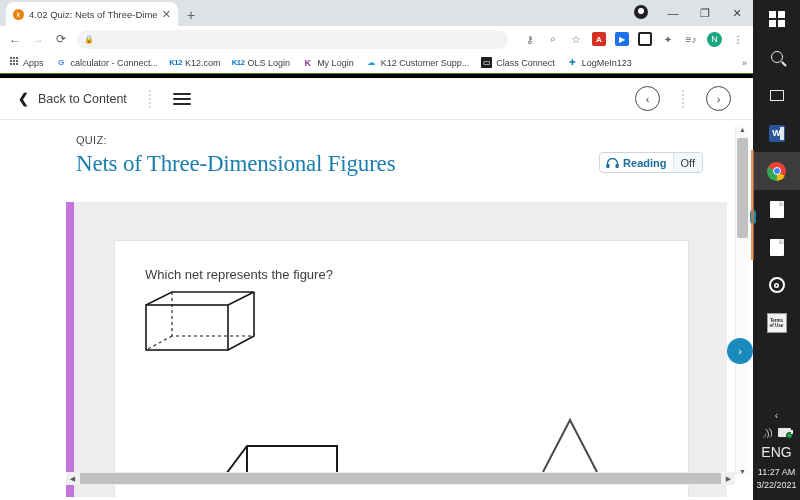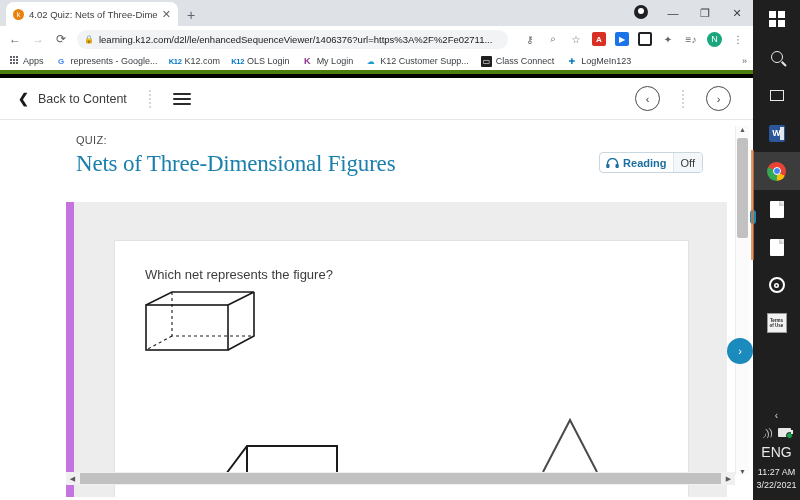--- a/index.html
+++ b/index.html
@@ -46,21 +46,21 @@
   .ext { width:14px; height:14px; display:flex; align-items:center; justify-content:center;
          font-size:10px; color:#5f6368; }
   .ext-pdf { background:#d93025; color:#fff; border-radius:2px; font-size:8px; font-weight:bold; }
   .ext-vid { background:#1a73e8; color:#fff; border-radius:2px; font-size:8px; }
   .ext-box { border:2px solid #202124; border-radius:2px; }
   .avatar-n { width:15px; height:15px; border-radius:50%; background:#1aa67f; color:#fff;
               font-size:9px; display:flex; align-items:center; justify-content:center; }
 
   
   .bookmarks { height:22px; background:#fff; display:flex; align-items:center; gap:12px;
-               padding: 0 8px; font-size:9px; color:#3c4043; border-bottom:4px solid #4d7c0f; position:relative; }
+               padding: 0 8px; font-size:9px; color:#3c4043; border-bottom:1px solid #4d7c0f; position:relative; }
   .bm { display:flex; align-items:center; gap:4px; white-space:nowrap; }
   .bm-ico { width:11px; height:11px; display:flex; align-items:center; justify-content:center; font-size:8px; }
   .grid-ico { display:grid; grid-template-columns:repeat(3,2px); grid-template-rows:repeat(3,2px); gap:1px; }
   .grid-ico i { background:#5f6368; display:block; width:2px; height:2px; }
   .k12 { color:#0075c9; font-weight:bold; font-size:7.5px; letter-spacing:-0.3px; }
   .bm-chev { position:absolute; right:6px; font-size:9px; color:#5f6368; }
 
   
   .blackbar { height:4px; background:#000; }
 
@@ -181,21 +181,20 @@
         <span>✕</span>
       </div>
     </div>
 
     <div class="navbar">
       <span class="navicon">←</span>
       <span class="navicon dim">→</span>
       <span class="navicon">⟳</span>
       <div class="omnibox">
         <span class="lock">🔒</span>
-        <span class="url" title="learning.k12.com/d2l/le/enhancedSequenceViewer/1406376?url=https%3A%2F%2Fe02711...">learning.k12.com/d2l/le/enhancedSequenceViewer/1406376?url=https%3A%2F%2Fe02711...</span>
       </div>
       <div class="ext-row">
         <span class="ext">⚷</span>
         <span class="ext">⌕</span>
         <span class="ext">☆</span>
         <span class="ext ext-pdf">A</span>
         <span class="ext ext-vid">▶</span>
         <span class="ext ext-box"></span>
         <span class="ext">✦</span>
         <span class="ext">≡♪</span>
@@ -214,21 +213,21 @@
             <i></i>
             <i></i>
             <i></i>
             <i></i>
             <i></i>
           </span>
         <span>Apps</span>
       </div>
       <div class="bm">
         <span class="bm-ico" style="color:#4285f4;font-weight:bold;">G</span>
-        <span>represents - Google...</span>
+        <span>calculator - Connect...</span>
       </div>
       <div class="bm">
         <span class="bm-ico k12">K12</span>
         <span>K12.com</span>
       </div>
       <div class="bm">
         <span class="bm-ico k12">K12</span>
         <span>OLS Login</span>
       </div>
       <div class="bm">

